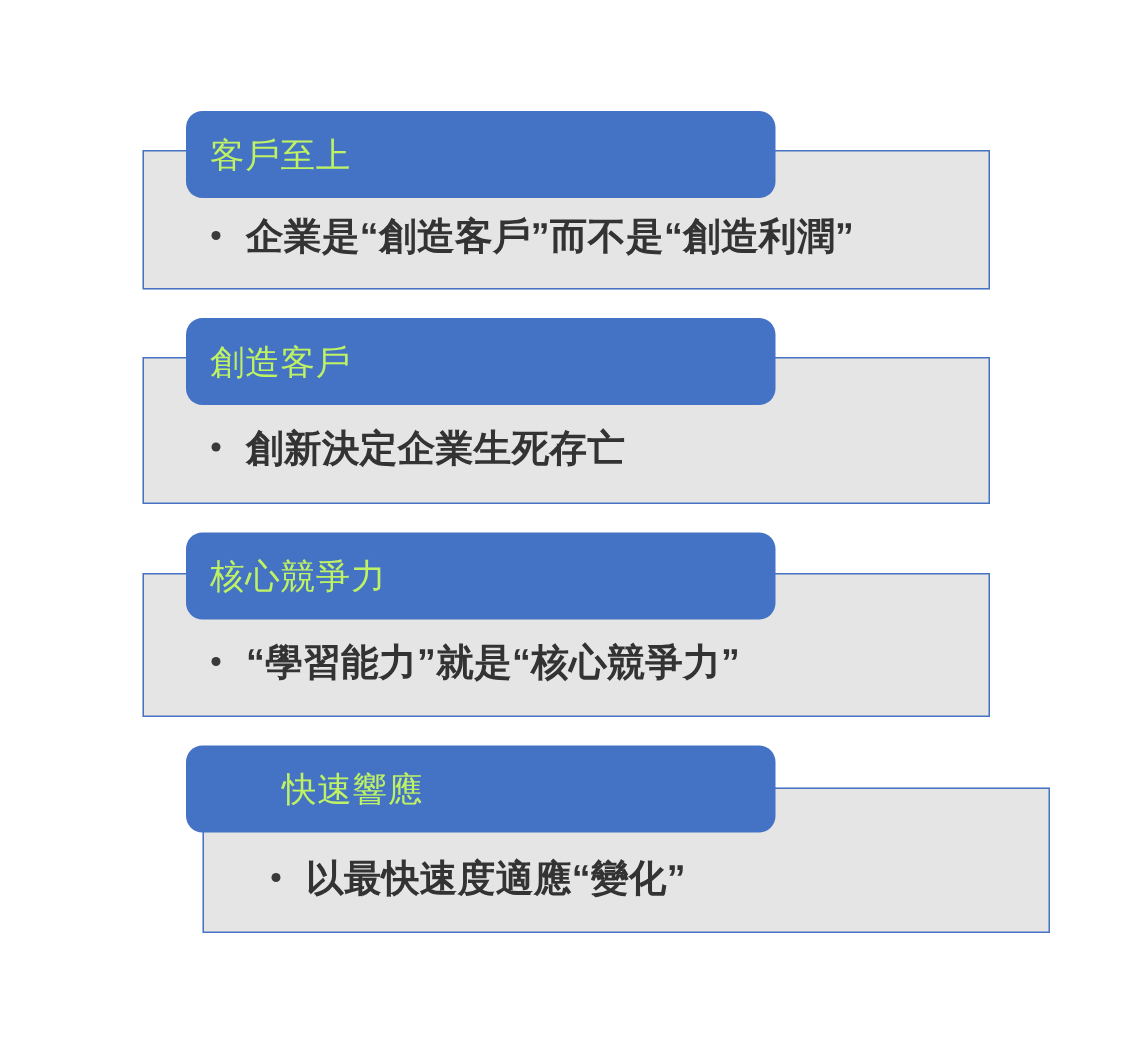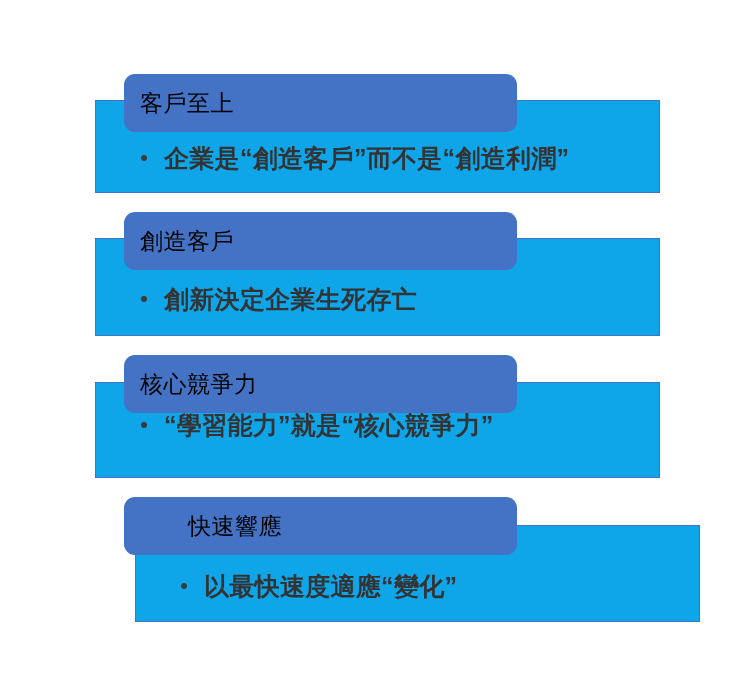--- a/index.html
+++ b/index.html
@@ -27,37 +27,37 @@
     top: 0;
     width: 750px;
   }
 
   .body-box {
     position: absolute;
     left: 95px;
     width: 565px;          
     box-sizing: border-box;
     border: 1.6px solid #4472C4;
-    background: #0ea5e9;
+    background: #e5e5e5;
   }
 
   .header-chip {
     position: absolute;
     left: 124px;
     width: 393px;          
     height: 58px;
     box-sizing: border-box;
     background: #4472C4;
     border-radius: 11px;
     display: flex;
     align-items: center;
   }
 
   .header-label {
-    color: #000000;
+    color: #bef264;
     font-size: 23px;
     font-weight: 400;
     letter-spacing: 0.5px;
     padding-left: 16px;
     line-height: 1;
     white-space: nowrap;
   }
 
   .bullet-row {
     position: absolute;
@@ -92,21 +92,21 @@
   #block-1 .bullet-row { top: 45px;  }
 
   
   #block-2 .body-box   { top: 238px; height: 98px; }
   #block-2 .header-chip{ top: 212px; }
   #block-2 .bullet-row { top: 48px;  }
 
   
   #block-3 .body-box   { top: 382px; height: 96px; }
   #block-3 .header-chip{ top: 355px; }
-  #block-3 .bullet-row { top: 30px;  }
+  #block-3 .bullet-row { top: 47px;  }
 
   
   #block-4 .body-box   { top: 525px; height: 97px; margin-left: 40px; }
   #block-4 .header-chip{ top: 497px; padding-left: 48px; }
   #block-4 .bullet-row { top: 48px;  }
 </style>
 </head>
 <body>
 
 <div id="diagram">

